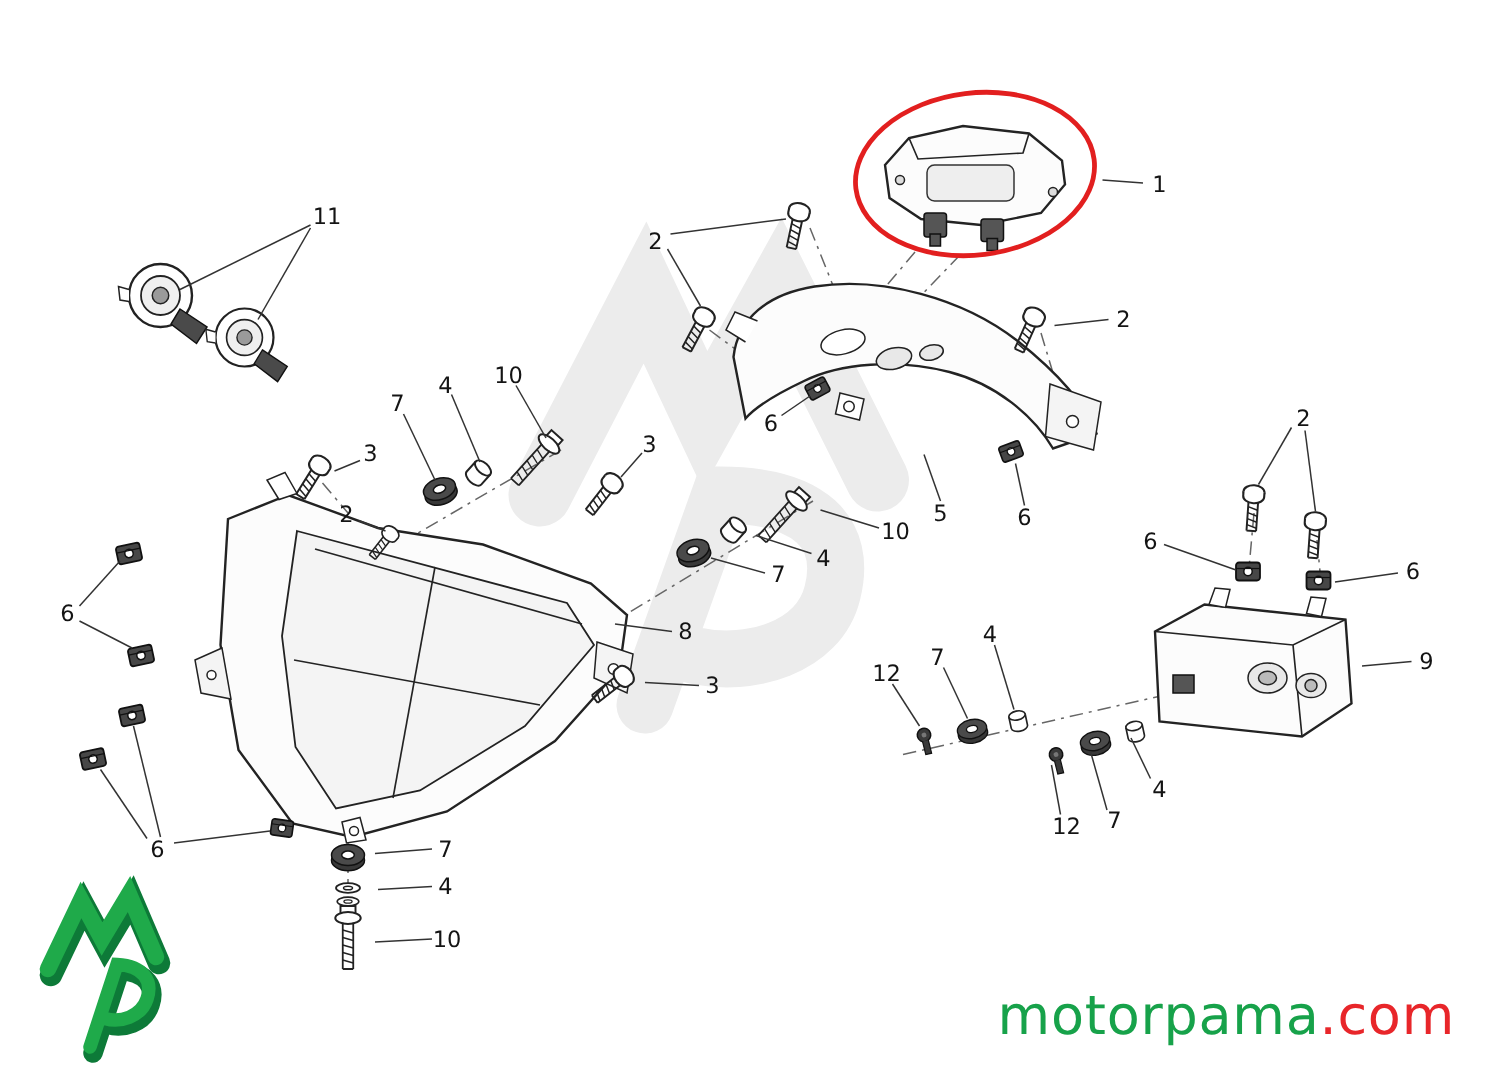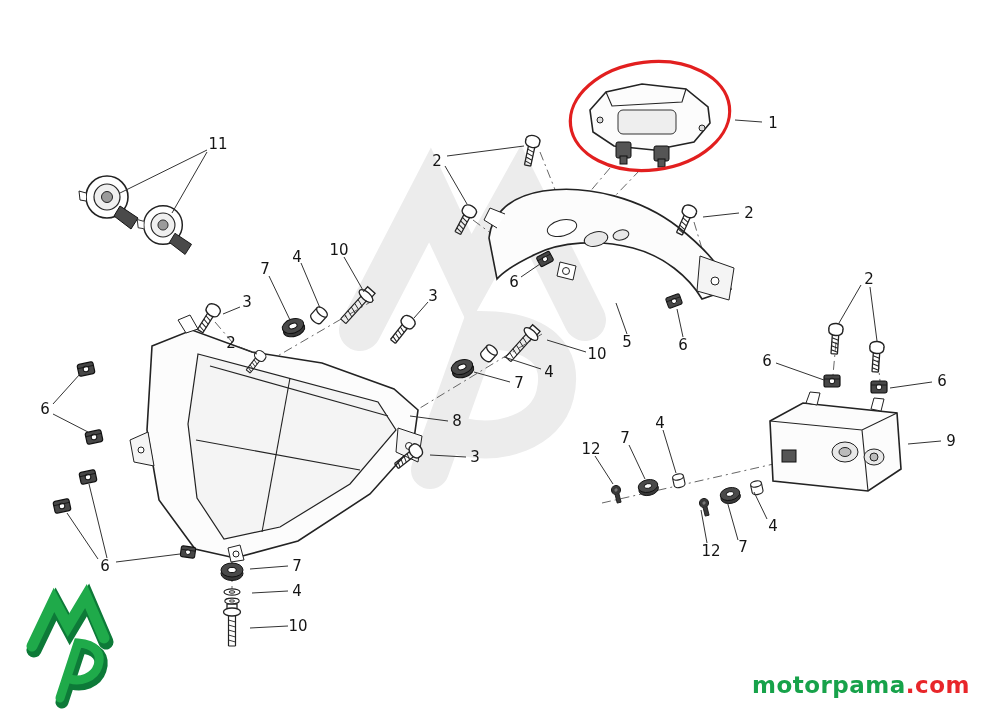--- a/index.html
+++ b/index.html
@@ -5,21 +5,21 @@
   html,body{margin:0;padding:0;background:#fff;}
   body{width:1000px;height:714px;position:relative;overflow:hidden;
        font-family:"DejaVu Sans", sans-serif;}
   svg{display:block;}
   .co{font-family:"DejaVu Sans", sans-serif;font-size:15px;fill:#141414;}
   .leader{stroke:#333;stroke-width:1;}
   .axis{stroke:#666;stroke-width:1;stroke-dasharray:9 4 2 4;fill:none;}
   .outline{fill:#fcfcfc;stroke:#232323;stroke-width:1.6;}
   .thin{fill:none;stroke:#232323;stroke-width:1.1;}
   .brand{position:absolute;right:30px;bottom:16px;
-         font-weight:bold;font-size:23px;letter-spacing:.5px;color:#17a24a;margin-top:42px;}
+         font-weight:normal;font-size:36px;letter-spacing:.5px;color:#17a24a;margin-top:42px;}
   .brand .tld{color:#e8262a;}
 </style>
 </head>
 <body>
 
 <svg width="1000" height="714" viewBox="0 0 1000 714" xmlns="http://www.w3.org/2000/svg">
 
   <defs>
     <g id="p-screw">
       <ellipse cx="0" cy="0" rx="7" ry="4.5" fill="#fff" stroke="#222" stroke-width="1.4"></ellipse>

